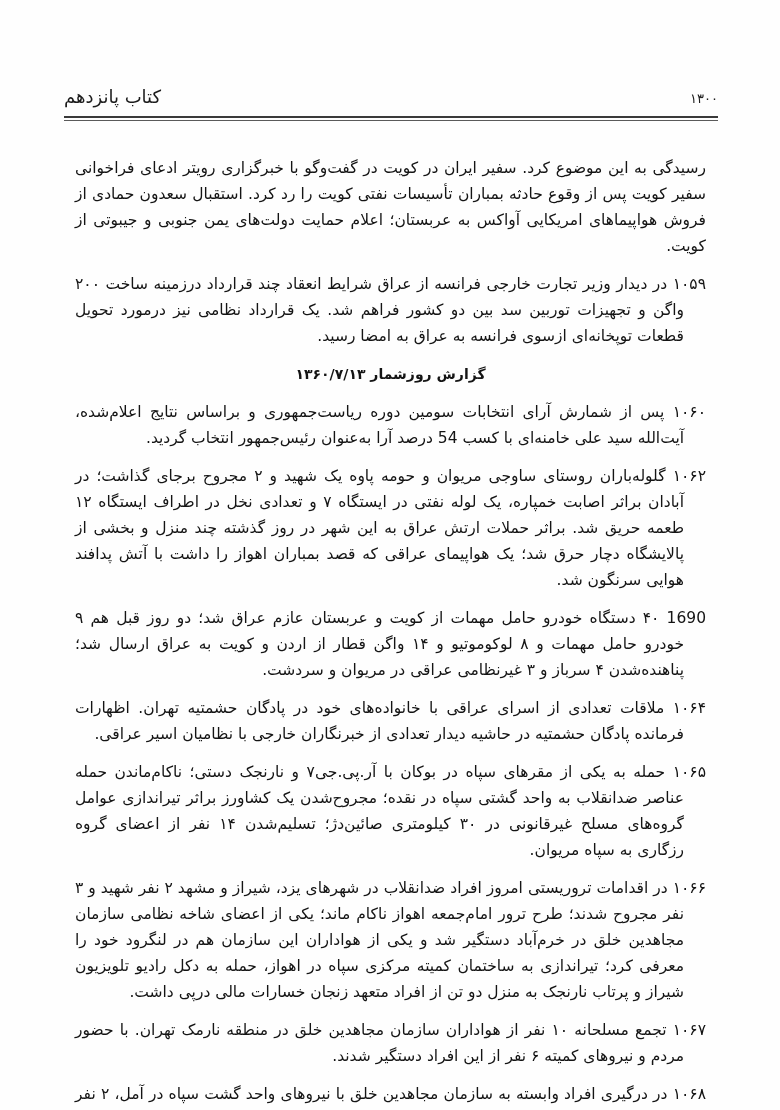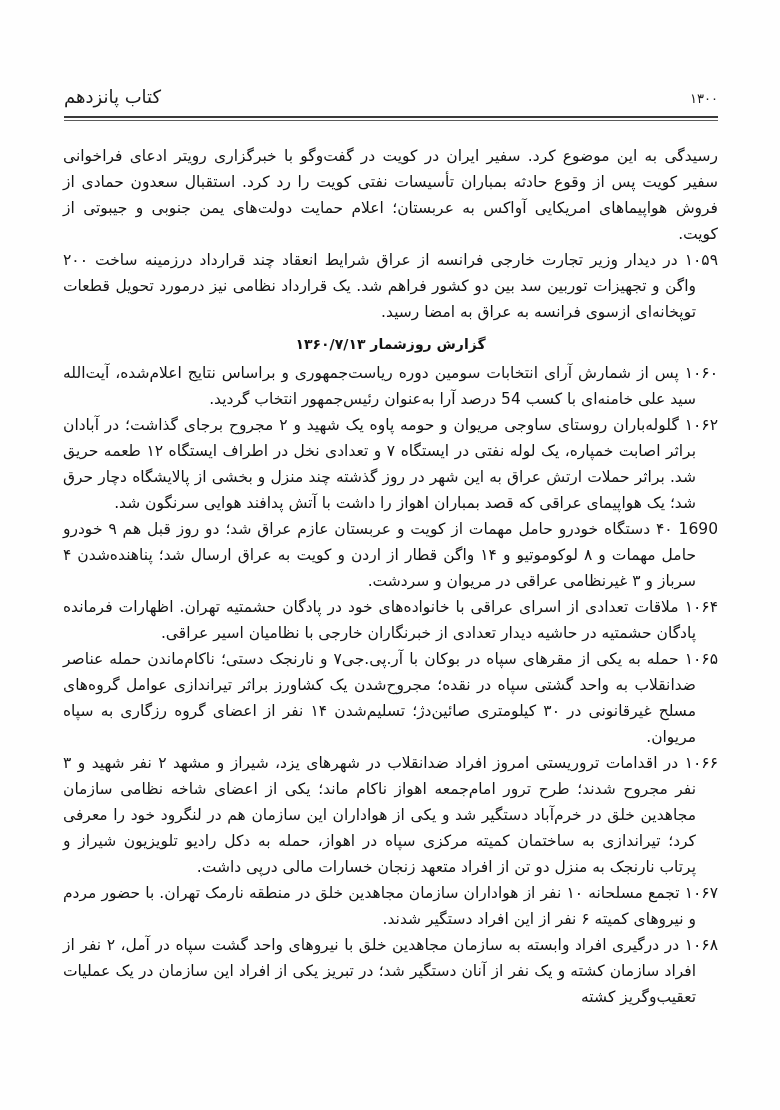--- a/index.html
+++ b/index.html
@@ -36,21 +36,21 @@
   }
   .body {
     position: absolute;
     top: 143px; left: 63px; right: 62px;
     direction: rtl;
     text-align: justify;
     font-size: 15.5px;
     line-height: 26px;
     color: #141414;
   }
-  .para { margin: 0; }
+  .para { margin: 12px; }
   .entry {
     padding-right: 22px;
     text-indent: -22px;
   }
   .heading {
     text-align: center;
     text-indent: 0;
     font-weight: bold;
     font-size: 14px;
     margin: 6px 0 3px 0;

